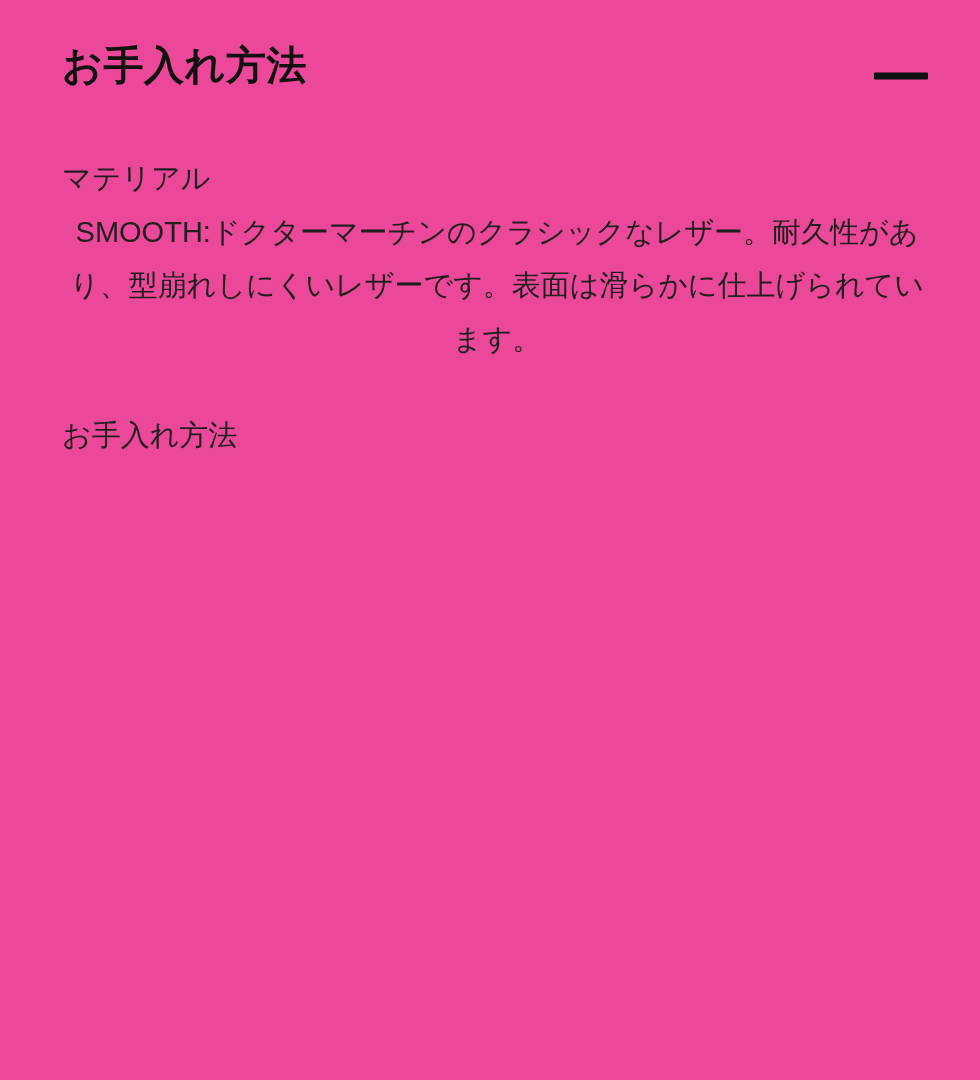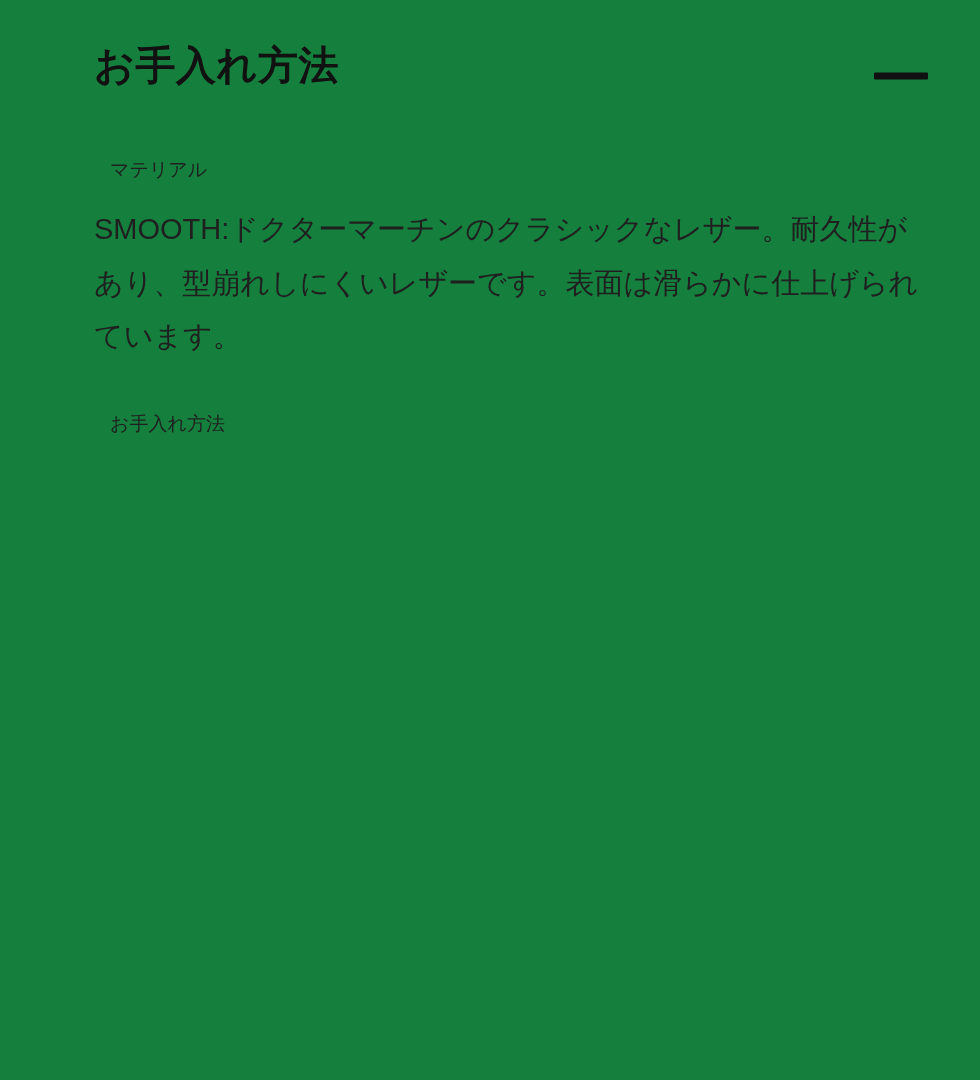--- a/index.html
+++ b/index.html
@@ -12,22 +12,22 @@
     height: 1080px;
     font-family: "Liberation Sans", "DejaVu Sans", sans-serif;
     color: #1a1a1a;
     -webkit-font-smoothing: antialiased;
     overflow: hidden;
   }
   .panel {
     box-sizing: border-box;
     width: 980px;
     height: 1080px;
-    padding: 40px 48px 0 94px;
-    background: #15803d;
+    padding: 40px 48px 0 62px;
+    background: #ec4899;
   }
   .accordion-header {
     display: flex;
     align-items: flex-start;
     justify-content: space-between;
     width: 100%;
     padding: 0;
     margin: 0 0 56px 0;
     background: transparent;
     border: none;
@@ -62,31 +62,31 @@
     transform: translateY(-50%);
     border-radius: 1px;
   }
   .section {
     margin-bottom: 42px;
   }
   .section:last-child {
     margin-bottom: 0;
   }
   .section-label {
-    font-size: 19px;
+    font-size: 29px;
     line-height: 1.85;
     color: #1f1f1f;
-    margin: 16px;
+    margin: 0;
   }
   .section-body {
     font-size: 29px;
     line-height: 1.85;
     color: #1f1f1f;
     margin: 0;
-    text-align: left;
+    text-align: center;
     word-break: break-all;
     max-width: 880px;
   }
 </style>
 </head>
 <body>
 
 <div class="panel">
 
   <div class="accordion-header">

